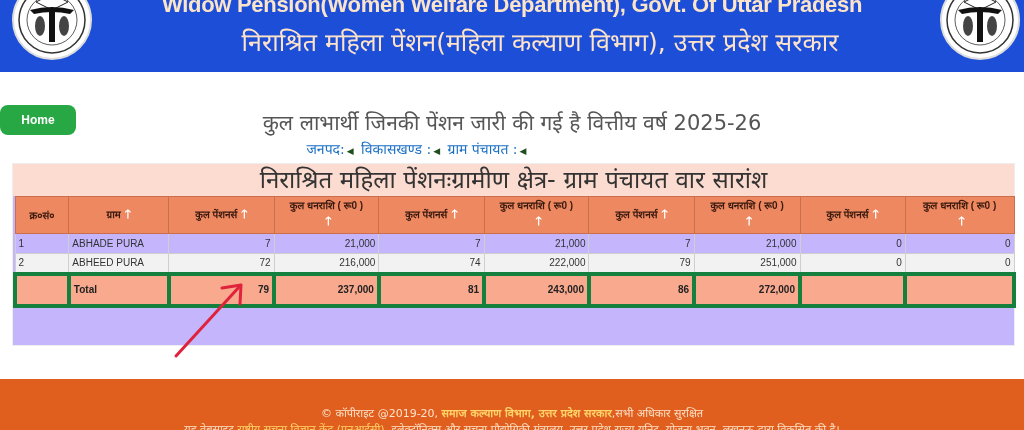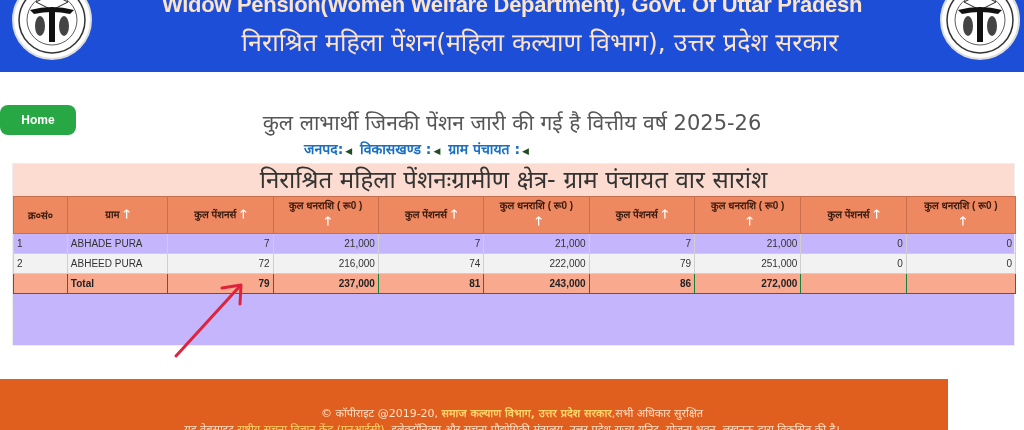--- a/index.html
+++ b/index.html
@@ -6,34 +6,34 @@
   html, body { width: 1024px; height: 430px; overflow: hidden; background: #ffffff; font-family: "DejaVu Sans", "Liberation Sans", sans-serif; }
   .header { position: absolute; left: 0; top: 0; width: 1024px; height: 72px; background: #1d4ed8; }
   .emblem { position: absolute; top: -20px; width: 80px; height: 80px; border-radius: 50%; background: #fff; border: 2px solid #ddd; display: flex; align-items: center; justify-content: center; overflow: hidden; }
   .emblem.left { left: 12px; }
   .emblem.right { left: 940px; }
   .emblem svg { width: 72px; height: 72px; }
   .hdr-en { position: absolute; left: 0; width: 1024px; top: -8px; text-align: center; color: #fce4c8; font-family: "Liberation Sans", sans-serif; font-weight: bold; font-size: 22px; letter-spacing: -0.3px; }
   .hdr-hi { position: absolute; left: 0; width: 1024px; top: 24px; text-align: center; color: #fde3c9; font-size: 25px; margin-left: 28px; }
   .home-btn { position: absolute; left: 0; top: 105px; width: 76px; height: 30px; background: #28a745; color: #fff; border: none; border-radius: 8px; font-size: 12px; font-family: "Liberation Sans", sans-serif; display: flex; align-items: center; justify-content: center; cursor: pointer; font-weight: bold; }
   .page-title { position: absolute; left: 0; width: 1024px; top: 108px; text-align: center; color: #555; font-size: 21px; font-weight: normal; }
-  .filters { position: absolute; left: 0; width: 836px; top: 139px; text-align: center; color: #1a6fc4; font-size: 14px; font-weight: bold; }
+  .filters { position: absolute; left: 0; width: 836px; top: 139px; text-align: center; color: #1a6fc4; font-size: 14px; font-weight: normal; }
   .filters .tri { color: #1e4d1e; font-size: 9px; margin: 0 3px 0 2px; }
   .card { position: absolute; left: 12px; top: 163px; width: 1003px; height: 183px; border: 1px solid #eee; background: #c4b5fd; }
   .table-title { height: 32px; background: #fcdcd0; text-align: center; color: #333; font-size: 24px; line-height: 32px; }
   table { width: 1003px; border-collapse: collapse; font-family: "Liberation Sans", sans-serif; font-size: 10px; }
   .qrow td { background: #f9a98e; height: 30px; text-align: center; color: #8a6a5a; font-weight: bold; font-size: 13px; }
   .hrow th { background: #ee8860; height: 37px; color: #3a1a0e; font-size: 10px; font-weight: bold; border: 1px solid #c96f4d; text-align: center; padding: 0 14px; }
   .arrow { color: #fff; font-weight: bold; font-size: 12px; margin-left: 4px; }
   .drow td { height: 20px; border: 1px solid #cfcfcf; padding: 0 3px; font-size: 10px; color: #333; }
   .drow.alt td { background: #f2f2f2; }
   .num { text-align: right; }
-  .trow td { height: 20px; background: #f9a98e; border: 1px solid #15803d; padding: 0 3px; font-weight: bold; color: #222; font-size: 10px; }
+  .trow td { height: 32px; background: #f9a98e; border: 4px solid #15803d; padding: 0 3px; font-weight: bold; color: #222; font-size: 10px; }
   .annot-arrow { position: absolute; left: 170px; top: 280px; width: 80px; height: 80px; pointer-events: none; }
-  .footer { position: absolute; left: 0; top: 379px; width: 948px; height: 51px; background: #e05f1f; }
+  .footer { position: absolute; left: 0; top: 379px; width: 1024px; height: 51px; background: #e05f1f; }
   .foot1 { position: absolute; left: 0; width: 1024px; top: 26px; text-align: center; color: #fde3c9; font-size: 11px; }
   .foot1 .hl { color: #ffd56a; font-weight: bold; }
   .foot2 { position: absolute; left: 0; width: 1024px; top: 42px; text-align: center; color: #fde3c9; font-size: 11px; }
   .foot2 .hl { color: #ffd56a; text-decoration: underline; }
 </style>
 </head>
 <body>
 
 <div class="header">
   <div class="emblem left">

